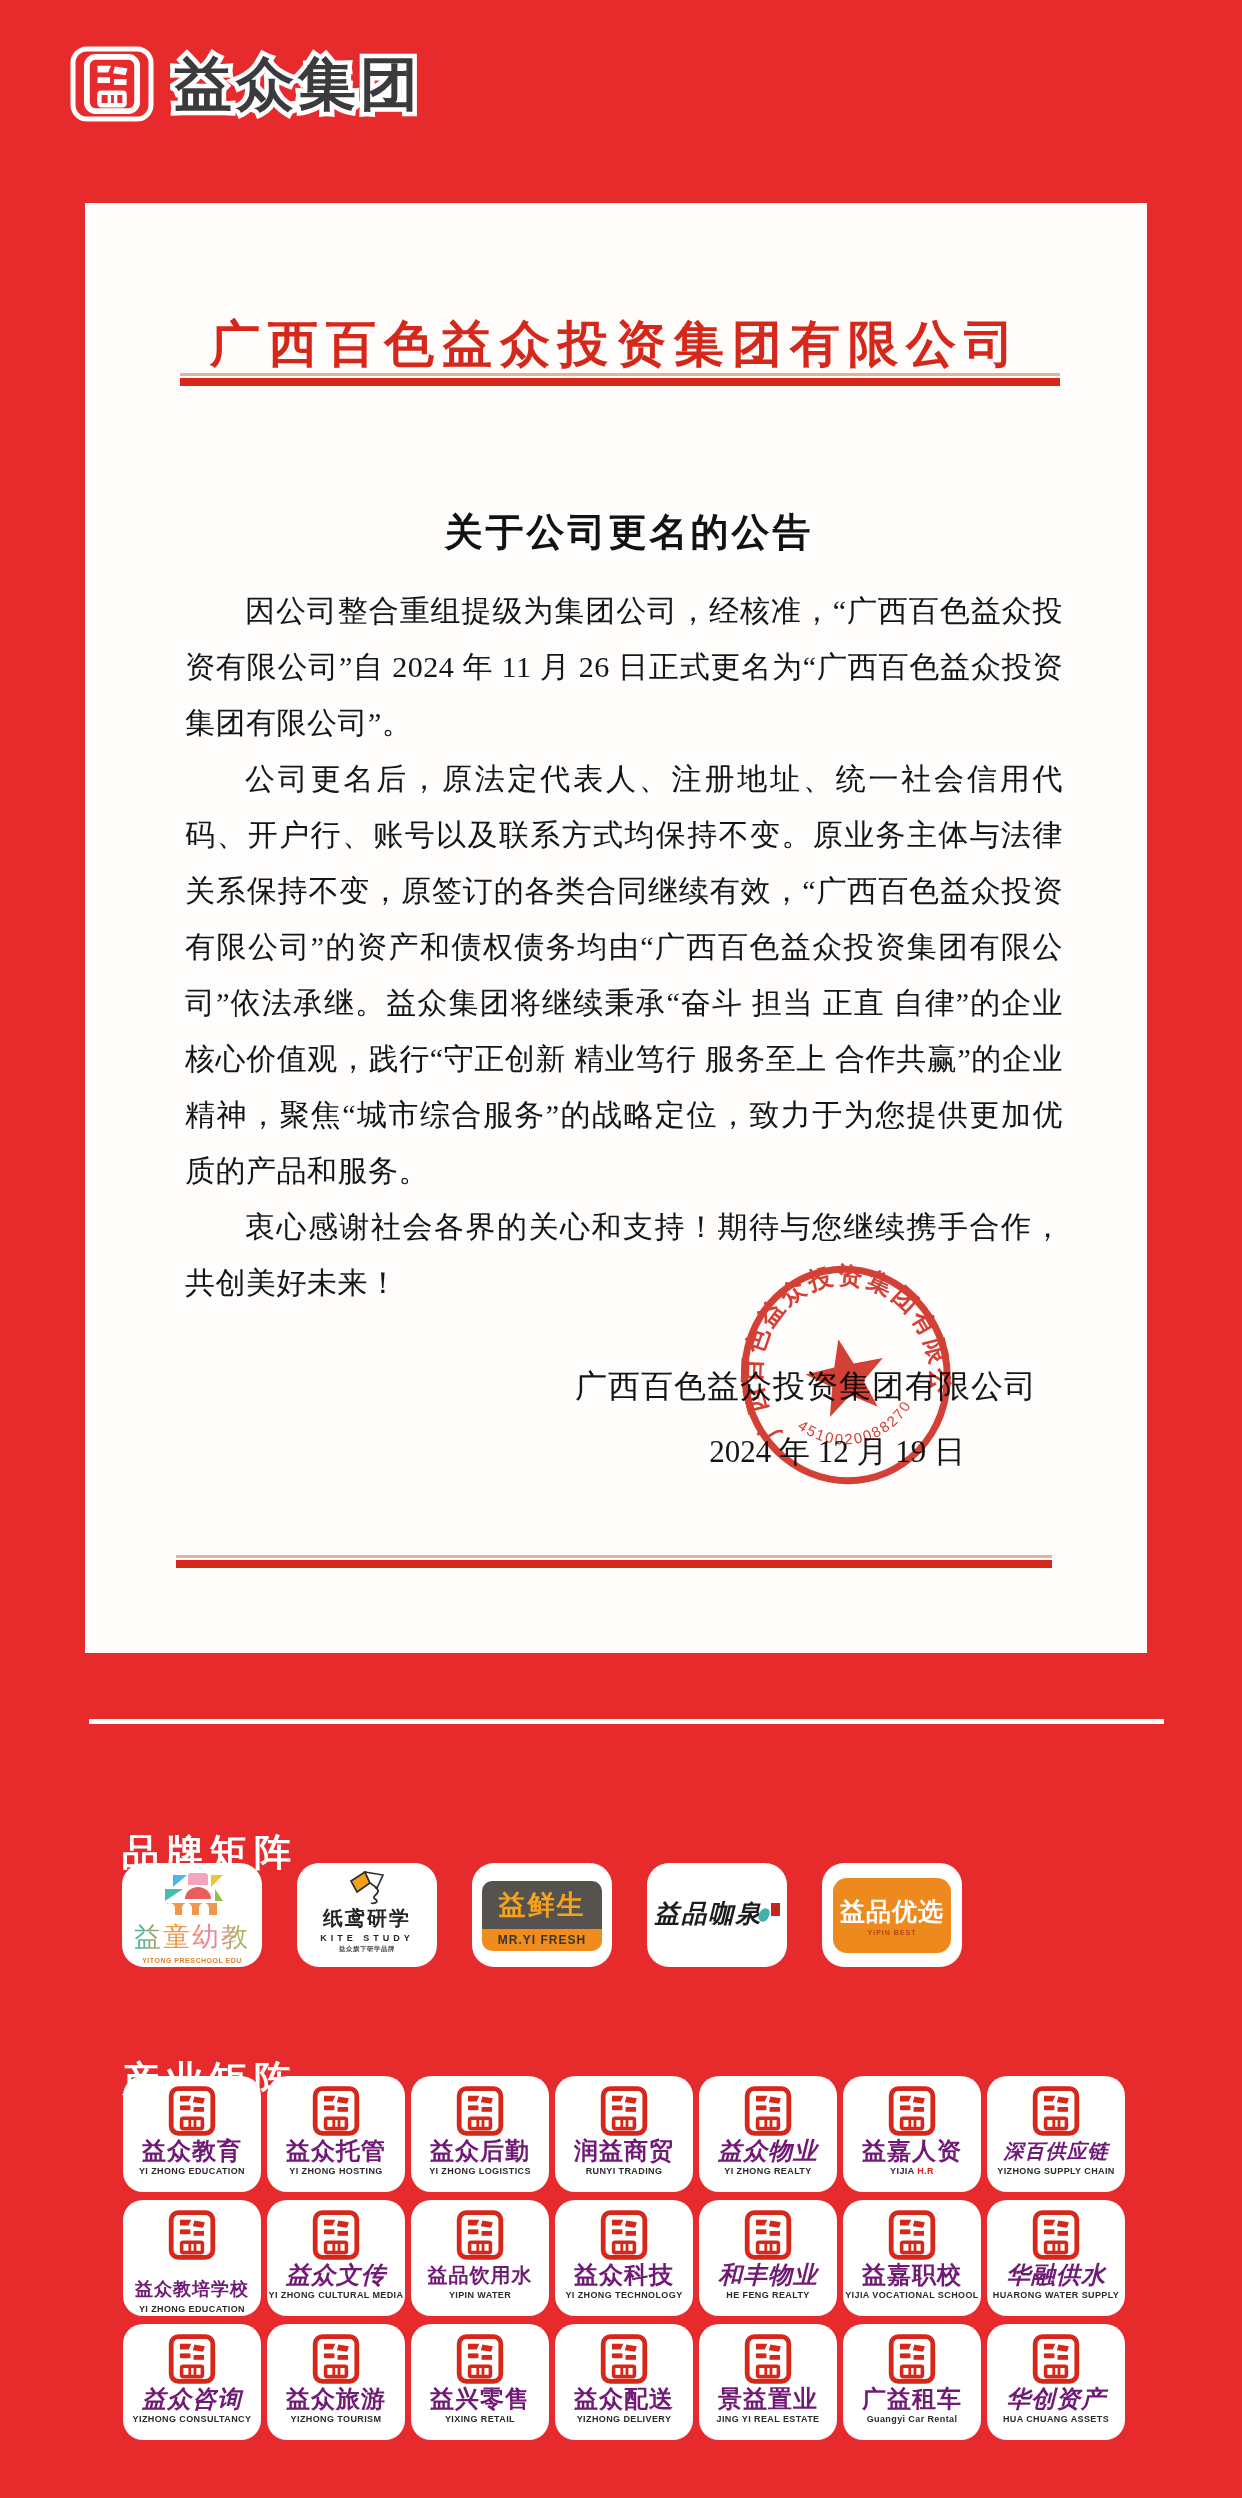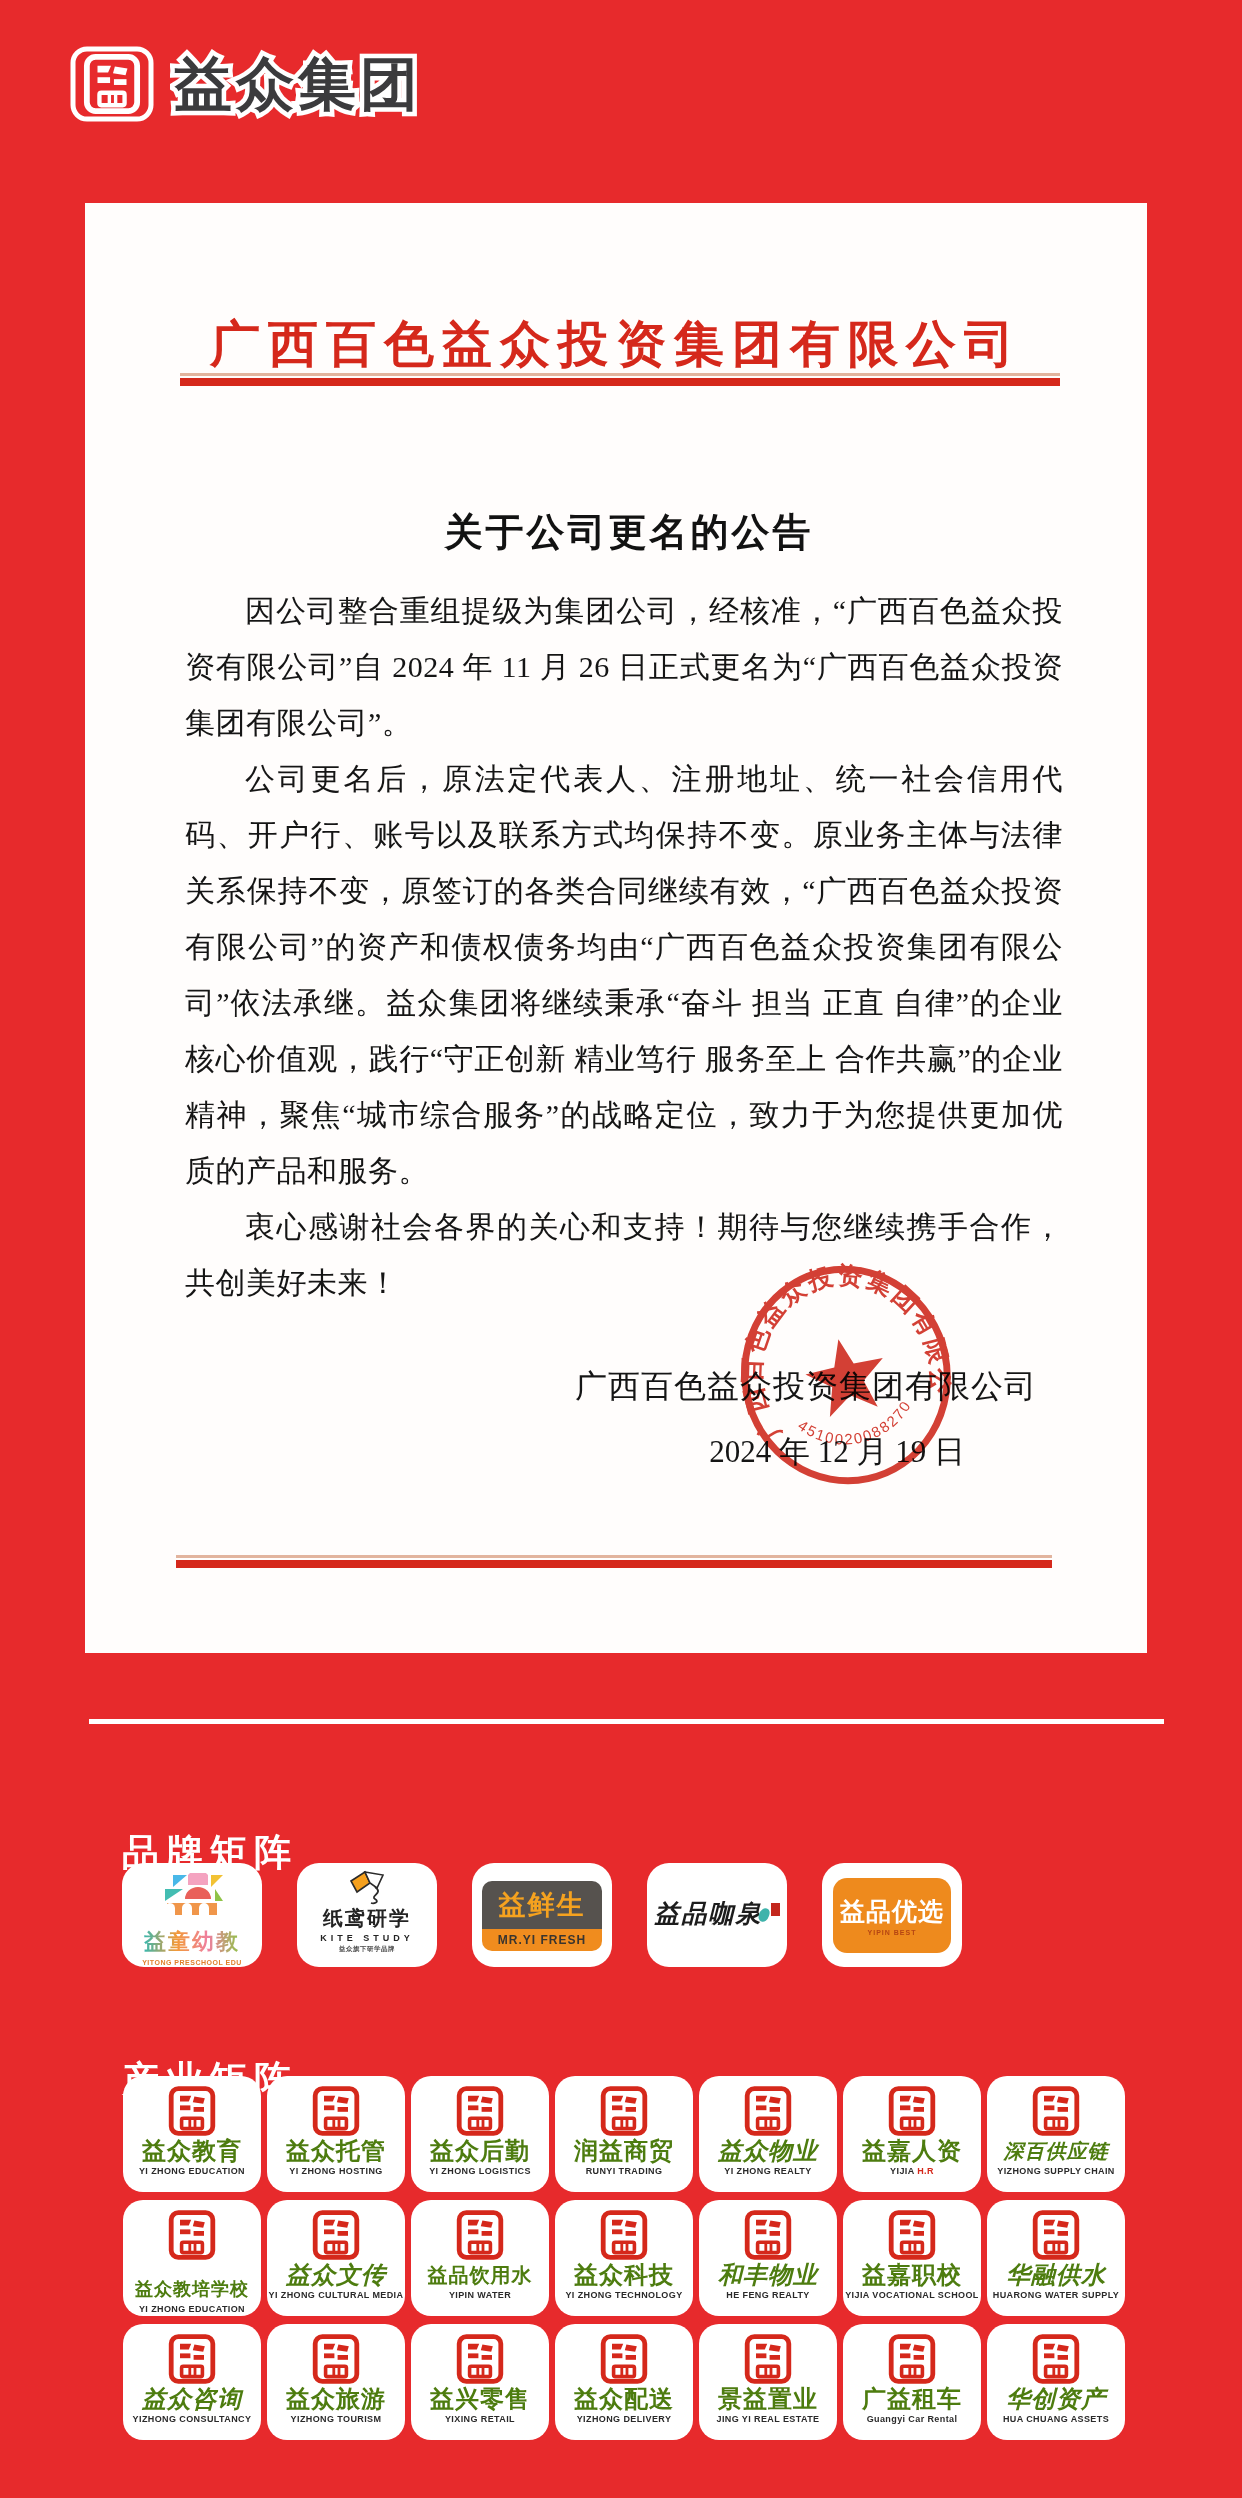--- a/index.html
+++ b/index.html
@@ -40,21 +40,21 @@
   .brand-heading{top:1791px;}
   .industry-heading{top:2018px;}
 
   
   .brand-row{position:absolute;left:122px;top:1863px;display:flex;gap:35px;}
   .brand-tile{width:140px;height:104px;background:#fff;border-radius:22px;position:relative;
               overflow:hidden;display:flex;flex-direction:column;align-items:center;}
   .bt-cap{font-size:7px;font-weight:bold;letter-spacing:.5px;white-space:nowrap;}
   
   .yt-icon{margin-top:10px;}
-  .yt-name{font-size:22px;font-weight:bold;letter-spacing:2px;margin-top:10px;
+  .yt-name{font-size:27px;font-weight:normal;letter-spacing:2px;margin-top:2px;
            background:linear-gradient(90deg,#38b7ae,#f29a38,#ef7fa0,#8fc348);
            -webkit-background-clip:text;background-clip:text;color:transparent;white-space:nowrap;}
   .yt-cap{color:#e0812c;margin-top:2px;}
   
   .cf1{margin-top:9px;font-size:15px;font-weight:800;color:#1a67ad;letter-spacing:1px;}
   .cf2{font-size:13px;font-weight:800;color:#1a67ad;letter-spacing:7px;}
   .cf3{font-size:13px;font-weight:800;color:#1a67ad;letter-spacing:6px;}
   .cf-name{font-size:22px;font-weight:bold;color:#1a67ad;letter-spacing:5px;line-height:24px;}
   .cf-mascot{display:inline-block;width:8px;height:8px;border-radius:50%;background:#e0392b;}
   .cf-cap{color:#e0392b;margin-top:2px;font-size:6.5px;}
@@ -85,21 +85,21 @@
           justify-content:center;}
   .yb-name{font-size:25px;font-weight:bold;color:#fff;letter-spacing:1px;}
   .yb-cap{font-size:7px;font-weight:bold;color:#b54512;letter-spacing:1px;margin-top:1px;}
 
   
   .industry-grid{position:absolute;left:123px;top:2076px;display:grid;
                  grid-template-columns:repeat(7,138px);grid-auto-rows:116px;gap:8px 6px;}
   .ind-tile{background:#fff;border-radius:20px;display:flex;flex-direction:column;
             align-items:center;padding-top:9px;box-sizing:border-box;overflow:hidden;}
   .ind-emblem{width:48px;height:52px;color:#d5281b;flex:0 0 auto;}
-  .ind-name{font-size:24px;font-weight:bold;color:#4d7c0f;margin-top:1px;letter-spacing:1px;
+  .ind-name{font-size:24px;font-weight:bold;color:#701a75;margin-top:1px;letter-spacing:1px;
             white-space:nowrap;line-height:26px;}
   .ind-name.cal{font-family:"DejaVu Serif",serif;font-style:italic;}
   .ind-en{font-size:9px;color:#2a2a2a;letter-spacing:.4px;margin-top:2px;font-weight:bold;
           white-space:nowrap;}
   .red{color:#d5281b;}
 </style>
 </head>
 <body>
 
 <svg width="0" height="0" style="position:absolute" aria-hidden="true">

